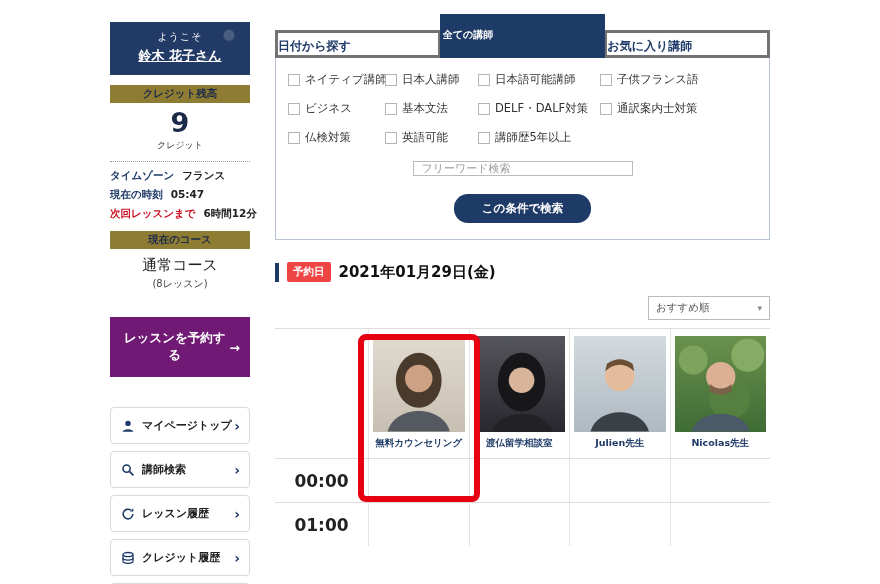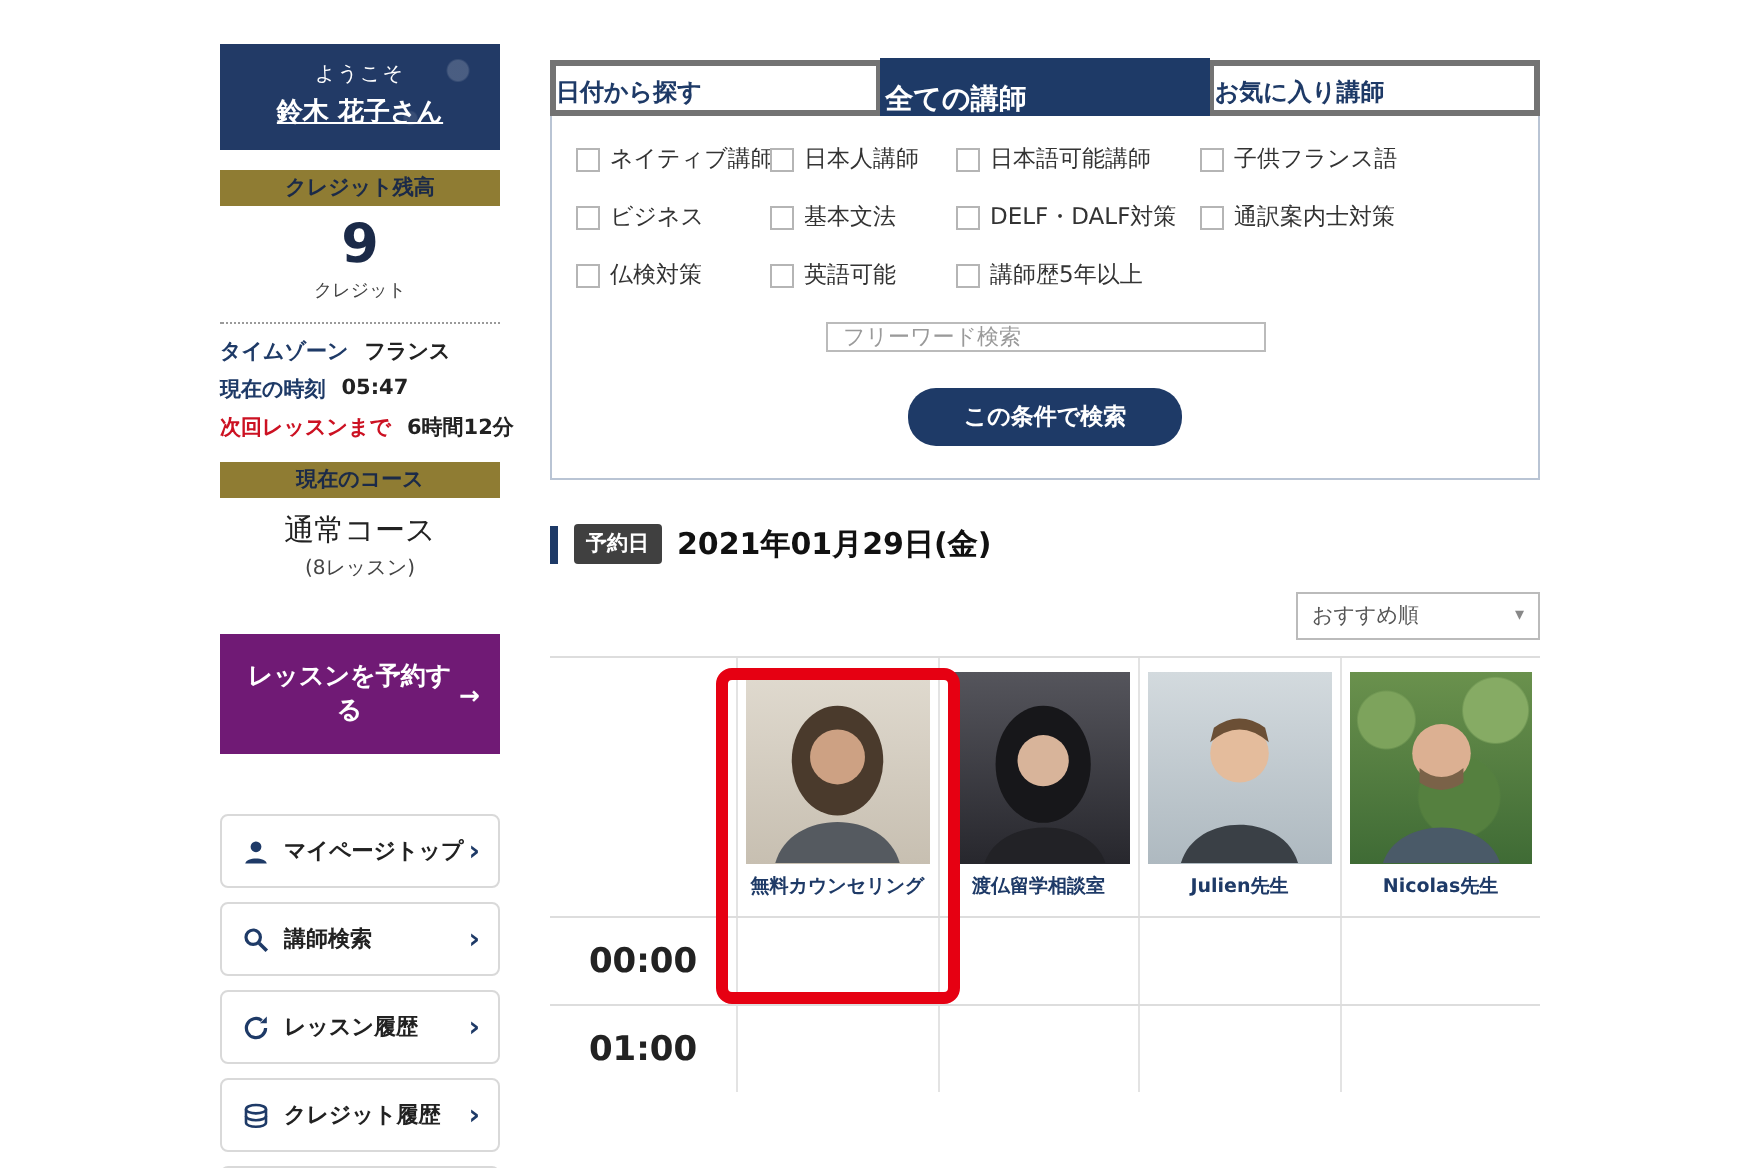--- a/index.html
+++ b/index.html
@@ -35,36 +35,36 @@
   .mi-icon svg{width:14px;height:14px}
   .mi-label{font-size:11px;font-weight:bold;color:#222;white-space:nowrap}
   .mi-chev{margin-left:auto;color:#1e3a67;font-size:14px;font-weight:bold;line-height:1}
 
   
   .main{width:495px;position:relative}
   .tabs{display:flex;align-items:flex-end;height:36px}
   .tab{flex:1;text-align:left;font-size:12px;font-weight:bold;color:#1e3a67;background:#fff;
     border:3px solid #737373;height:28px;line-height:26px;cursor:pointer;margin-left:-1px;white-space:nowrap}
   .tab:first-child{margin-left:0}
-  .tab.active{height:29px;line-height:36px;background:#1e3a67;color:#fff;border-color:#1e3a67;font-size:14px;z-index:2}
+  .tab.active{height:44px;line-height:36px;background:#1e3a67;color:#fff;border-color:#1e3a67;font-size:10px;z-index:2}
   .filter-box{border:1px solid #b9c4d4;border-top:none;padding:14px 12px 16px}
   .cb-row{display:flex;margin-bottom:14px;align-items:center}
   .cb-item{display:flex;align-items:center;cursor:pointer}
   .cw1{width:97px}.cw2{width:93px}.cw3{width:122px}
   .cb{width:12px;height:12px;border:1px solid #b5b5b5;background:#fff;flex:none;margin-right:5px}
   .cb-label{font-size:11.5px;color:#333;white-space:nowrap}
   .kw-input{display:block;margin:16px auto 0;width:220px;height:15px;border:1px solid #bbb;
     padding:0 8px;font-size:11px;color:#333;font-family:inherit}
   .kw-input::placeholder{color:#9a9a9a}
   .search-btn{display:block;margin:18px auto 0;background:#1e3a67;color:#fff;border:none;cursor:pointer;
     border-radius:14px;font-size:11.5px;font-weight:bold;padding:7px 28px;font-family:inherit}
 
   .booking-header{margin-top:22px;display:flex;align-items:center;gap:8px}
   .bh-bar{width:4px;height:19px;background:#1e3a67;flex:none}
-  .date-badge{background:#404040;color:#fff;font-size:10.5px;font-weight:bold;padding:3px 6px;border-radius:2px}
+  .date-badge{background:#ef4444;color:#fff;font-size:10.5px;font-weight:bold;padding:3px 6px;border-radius:2px}
   .date-text{font-size:15px;font-weight:bold;color:#111}
   .sort-row{display:flex;justify-content:flex-end;margin-top:14px}
   .sort-dd{width:122px;border:1px solid #bbb;background:#fff;font-size:10.5px;color:#555;
     padding:4px 7px;display:flex;justify-content:space-between;align-items:center;cursor:pointer}
   .sort-caret{color:#888;font-size:9px}
 
   .grid{margin-top:8px;border-top:1px solid #ddd}
   .grid-row{display:grid;grid-template-columns:93px repeat(4,1fr)}
   .gcell{border-left:1px solid #e3e3e3;min-width:0}
   .gcell.first{border-left:none}

